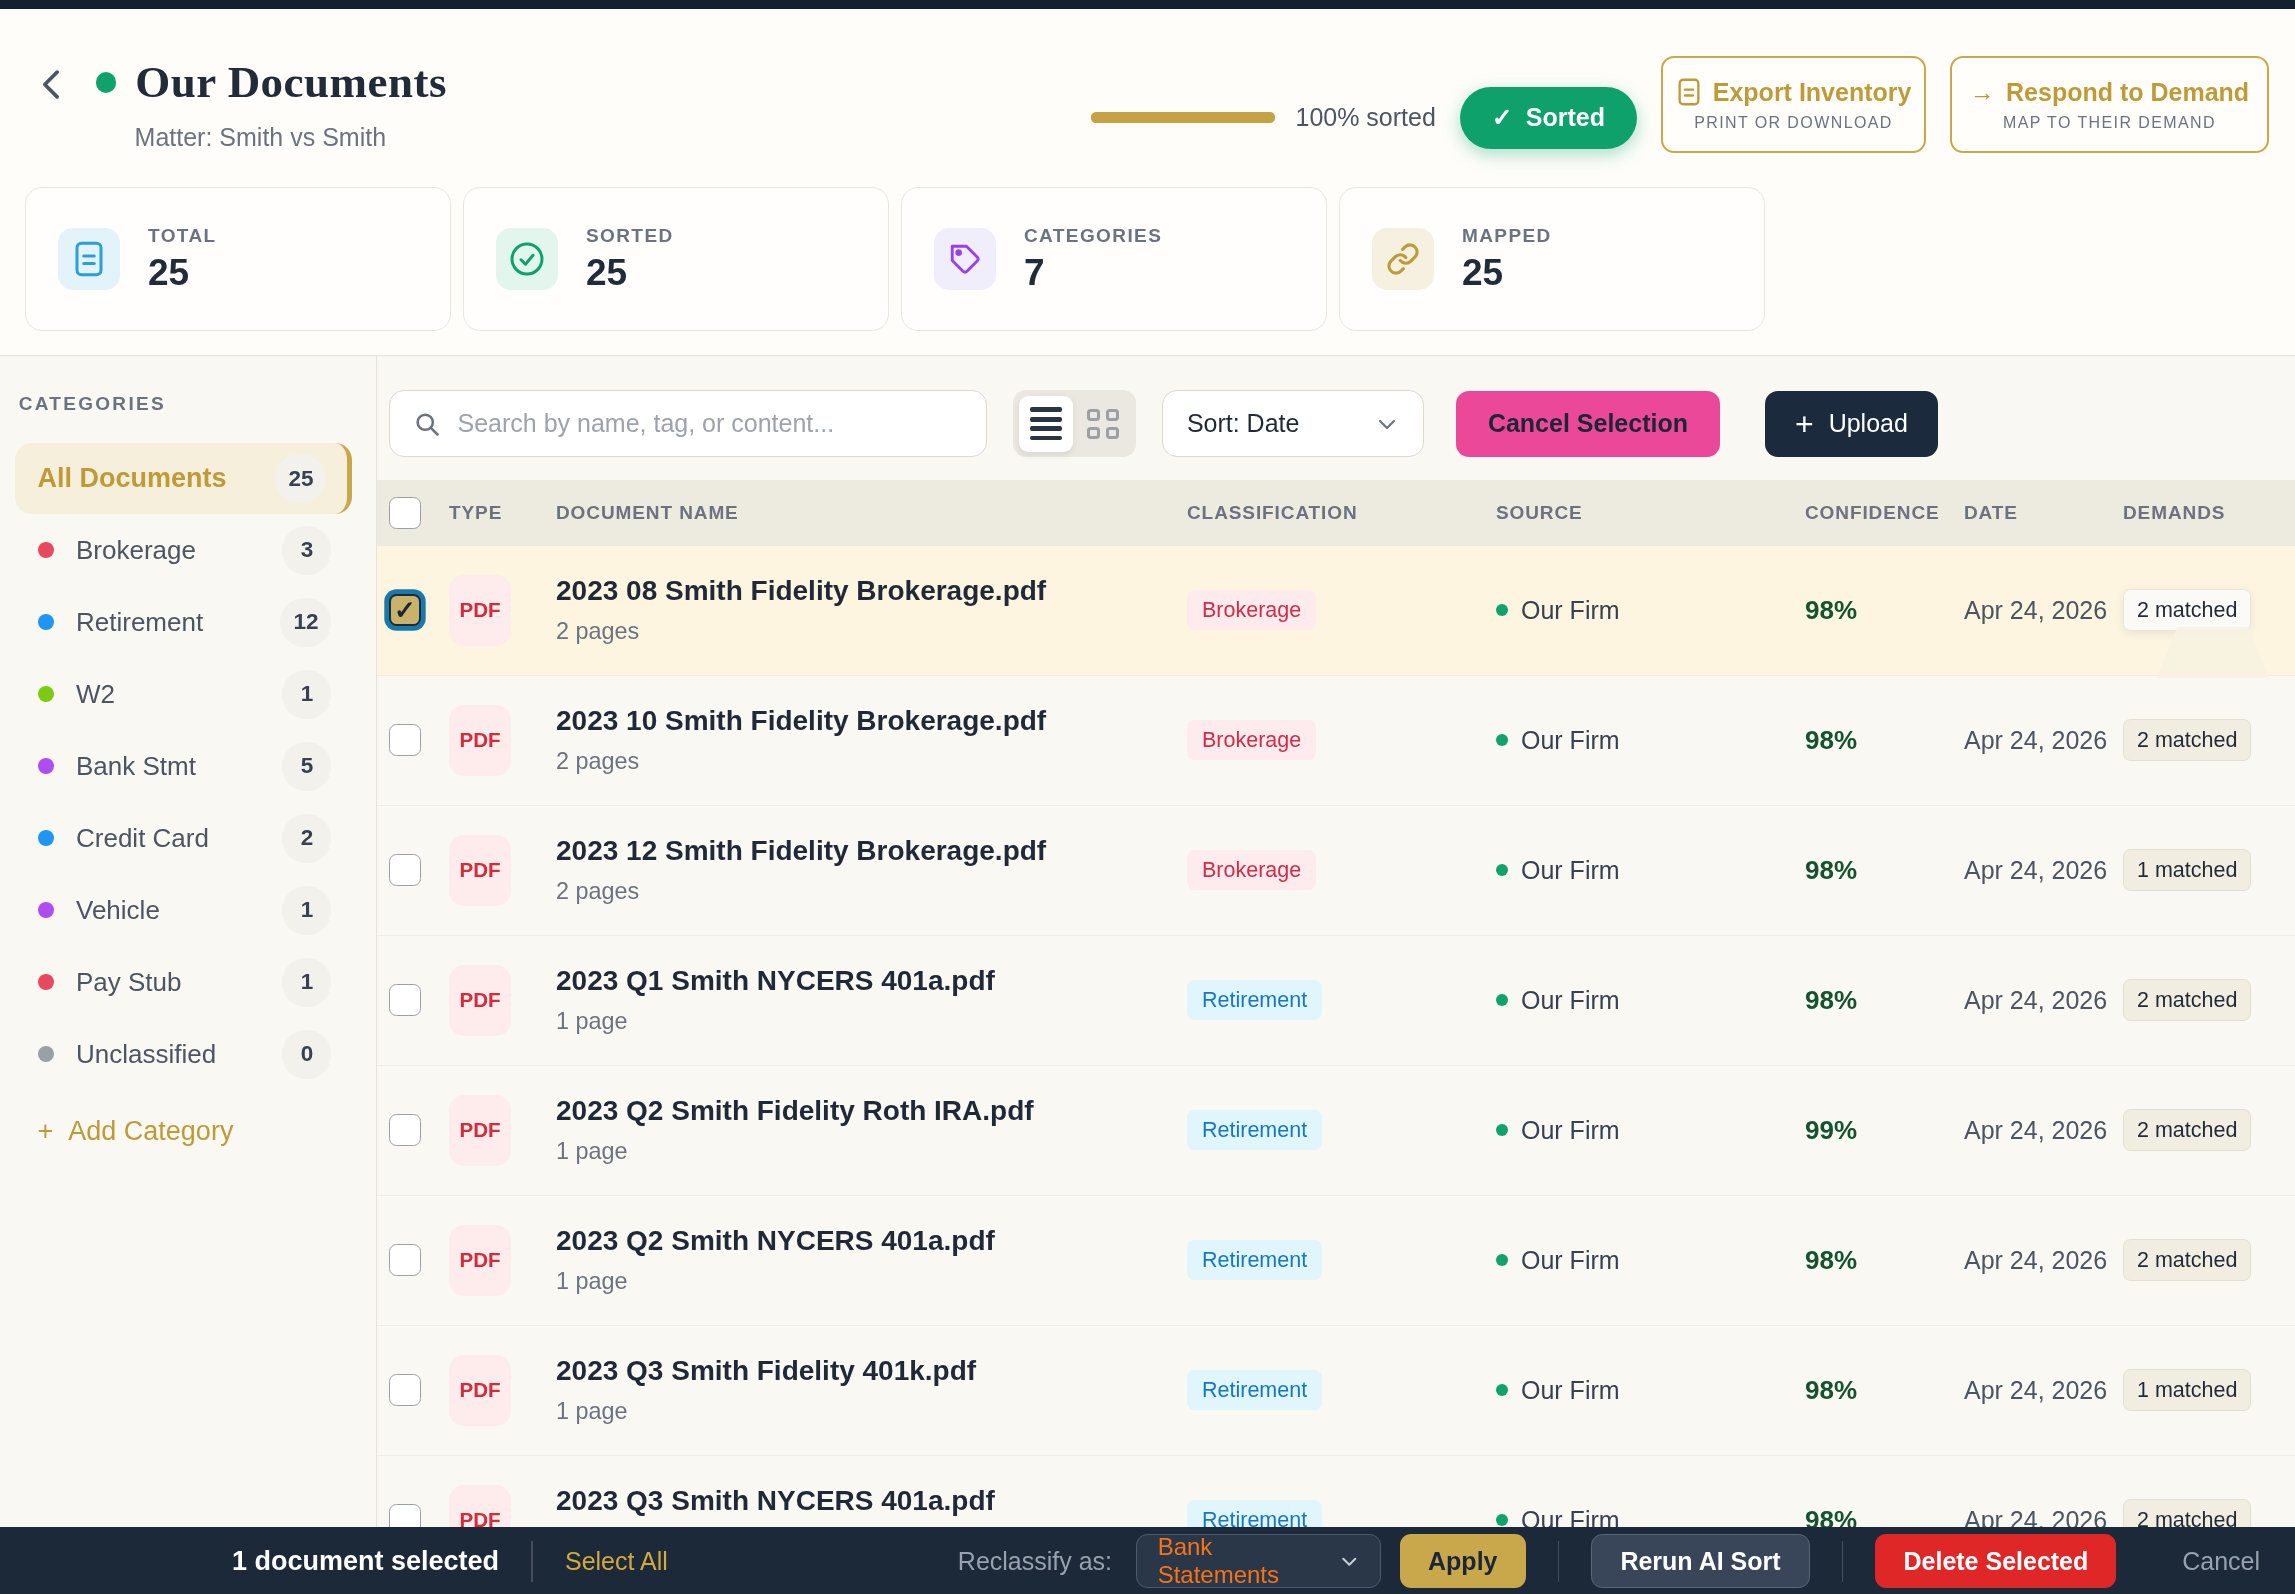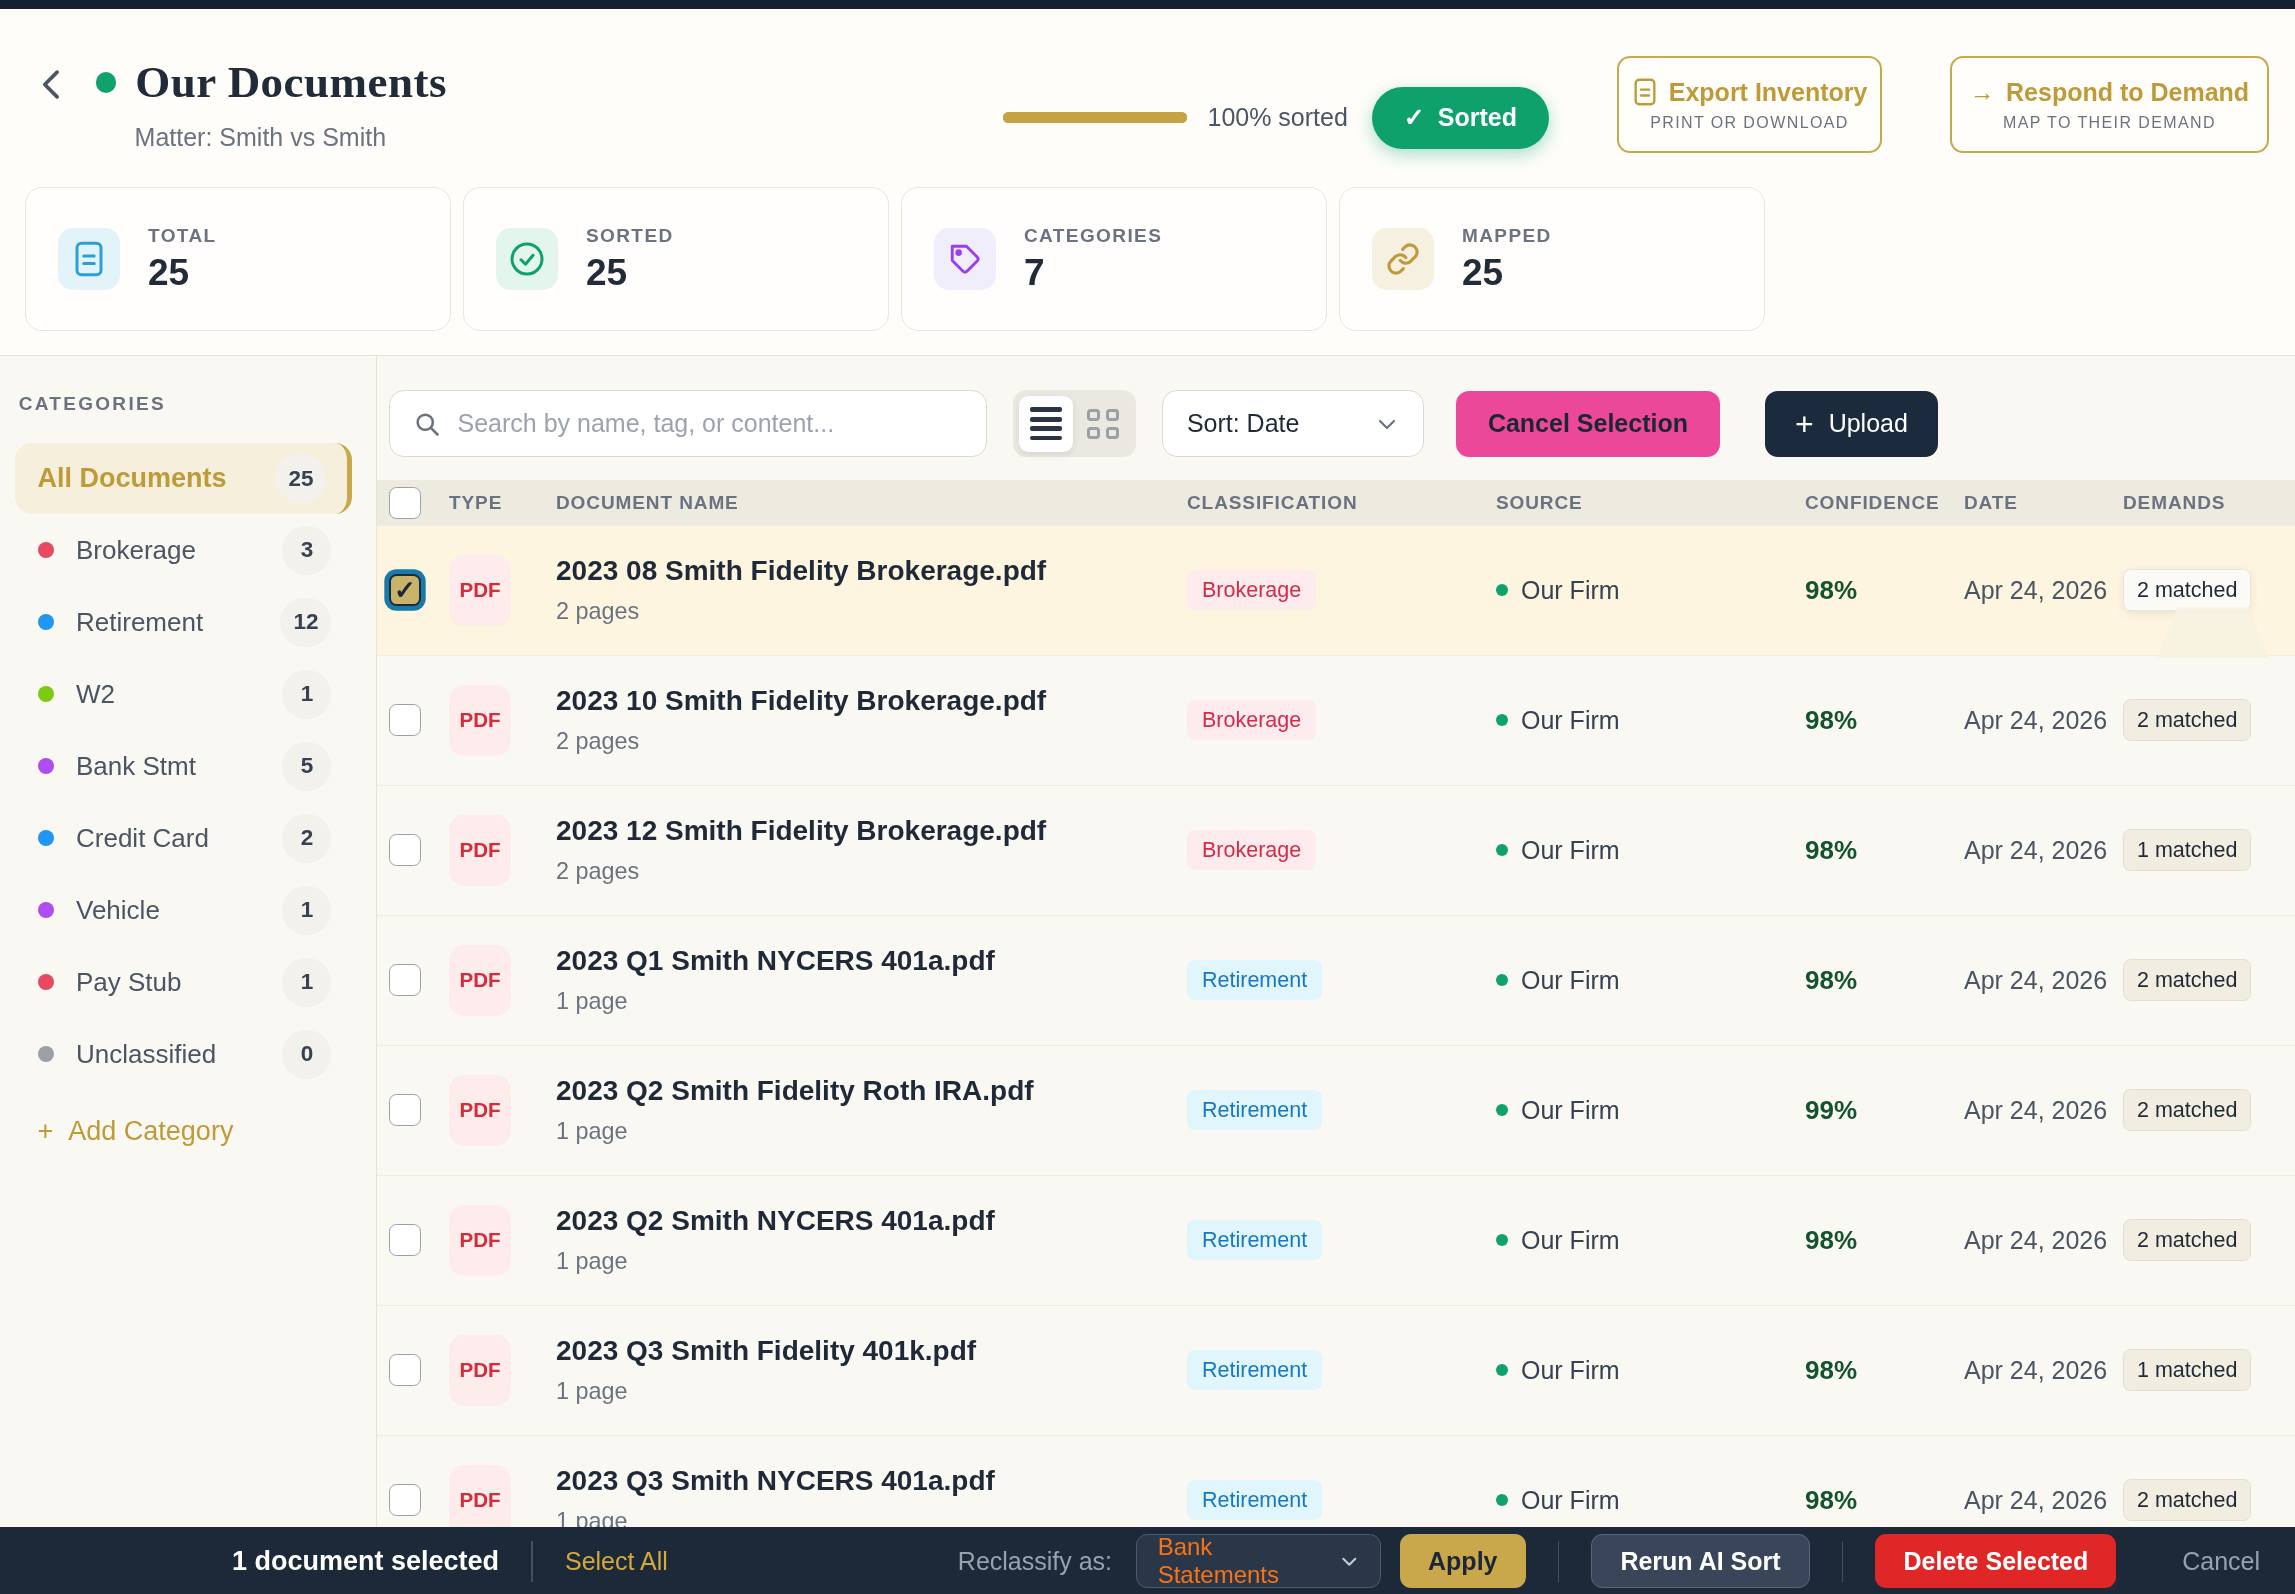--- a/index.html
+++ b/index.html
@@ -20,21 +20,21 @@
 
   .header-right { margin-left:auto; display:flex; align-items:center; gap:24px; padding-top:0; }
   .progress-wrap { display:flex; align-items:center; gap:20.6px; margin-top:26px; }
   .progress-track { width:184px; height:11.2px; border-radius:6.6px; background:#c5a345; }
   .progress-fill { height:100%; border-radius:6.6px; background:#c5a345; }
   .progress-label { font-size:25px; color:#4b5563; }
   .sorted-btn { display:flex; align-items:center; gap:13px; margin-top:26px; padding:0 32px; height:62px;
     background:#0ea16c; color:#fff; font-size:25px; font-weight:bold; border:none; border-radius:31px;
     box-shadow:0 5.6px 17px rgba(14,161,108,.35); cursor:pointer; }
   .big-btn { width:265px; height:97px; background:#fffefb; border:2.8px solid #c9a84c; border-radius:13px;
-    display:flex; flex-direction:column; align-items:center; justify-content:center; gap:7.5px; cursor:pointer;margin-left:44px; }
+    display:flex; flex-direction:column; align-items:center; justify-content:center; gap:7.5px; cursor:pointer; }
   .big-btn .line1 { display:flex; align-items:center; gap:11.2px; color:#bf9a38; font-size:25px; font-weight:bold; }
   .big-btn .line2 { font-size:16px; color:#6b7280; letter-spacing:1.4px; }
   .big-btn.respond { width:319px; }
 
   
   .stats { display:flex; gap:12px; padding:34px 26px 24px 25px; background:#fefdfa; border-bottom:0.9px solid #e7e3d9; }
   .stat-card { width:426px; height:144px; background:#fffefc; border:1.9px solid #eae6dc; border-radius:17px;
     display:flex; align-items:center; padding:0 32px; gap:28px; }
   .stat-icon { width:62px; height:62px; border-radius:15px; display:flex; align-items:center; justify-content:center; }
   .stat-label { font-size:19px; font-weight:bold; letter-spacing:1.4px; color:#6b7280; }
@@ -71,21 +71,21 @@
   .grid-glyph span { border:3.7px solid #9aa0a6; border-radius:3.7px; }
   .sort-select { margin-left:26px; width:262px; height:67px; background:#fff; border:1.9px solid #ddd9cf; border-radius:15px;
     display:flex; align-items:center; justify-content:space-between; padding:0 24px; cursor:pointer; font-size:25px; color:#1f2937; }
   .cancel-sel-btn { margin-left:32px; height:66px; padding:0 32px; background:#ec4899; color:#1c2637; font-size:25px; font-weight:bold;
     border:none; border-radius:13px; cursor:pointer; }
   .upload-btn { margin-left:45px; height:66px; padding:0 30px; background:#1c2a3e; color:#fff; font-size:25px;
     border:none; border-radius:13px; cursor:pointer; display:flex; align-items:center; gap:15px; }
   .upload-btn .plus { font-size:32px; font-weight:normal; line-height:1; }
 
   
-  .thead { display:flex; align-items:center; height:46px; margin-top:22.5px; background:#edeae0; padding:0 13px 0 12px; }
+  .thead { display:flex; align-items:center; height:66px; margin-top:22.5px; background:#edeae0; padding:0 13px 0 12px; }
   .col-cb { width:60px; flex-shrink:0; display:flex; align-items:center; }
   .col-type { width:107px; flex-shrink:0; }
   .col-name { flex:1; min-width:0; }
   .col-class { width:309px; flex-shrink:0; }
   .col-source { width:309px; flex-shrink:0; }
   .col-conf { width:159px; flex-shrink:0; }
   .col-date { width:159px; flex-shrink:0; }
   .col-demands { width:159px; flex-shrink:0; }
   .th { font-size:19px; font-weight:bold; letter-spacing:0.9px; color:#6b7280; }
   .thead .checkbox { width:32px; height:32px; border:1.9px solid #9aa0a6; border-radius:7.5px; background:#fff; }

